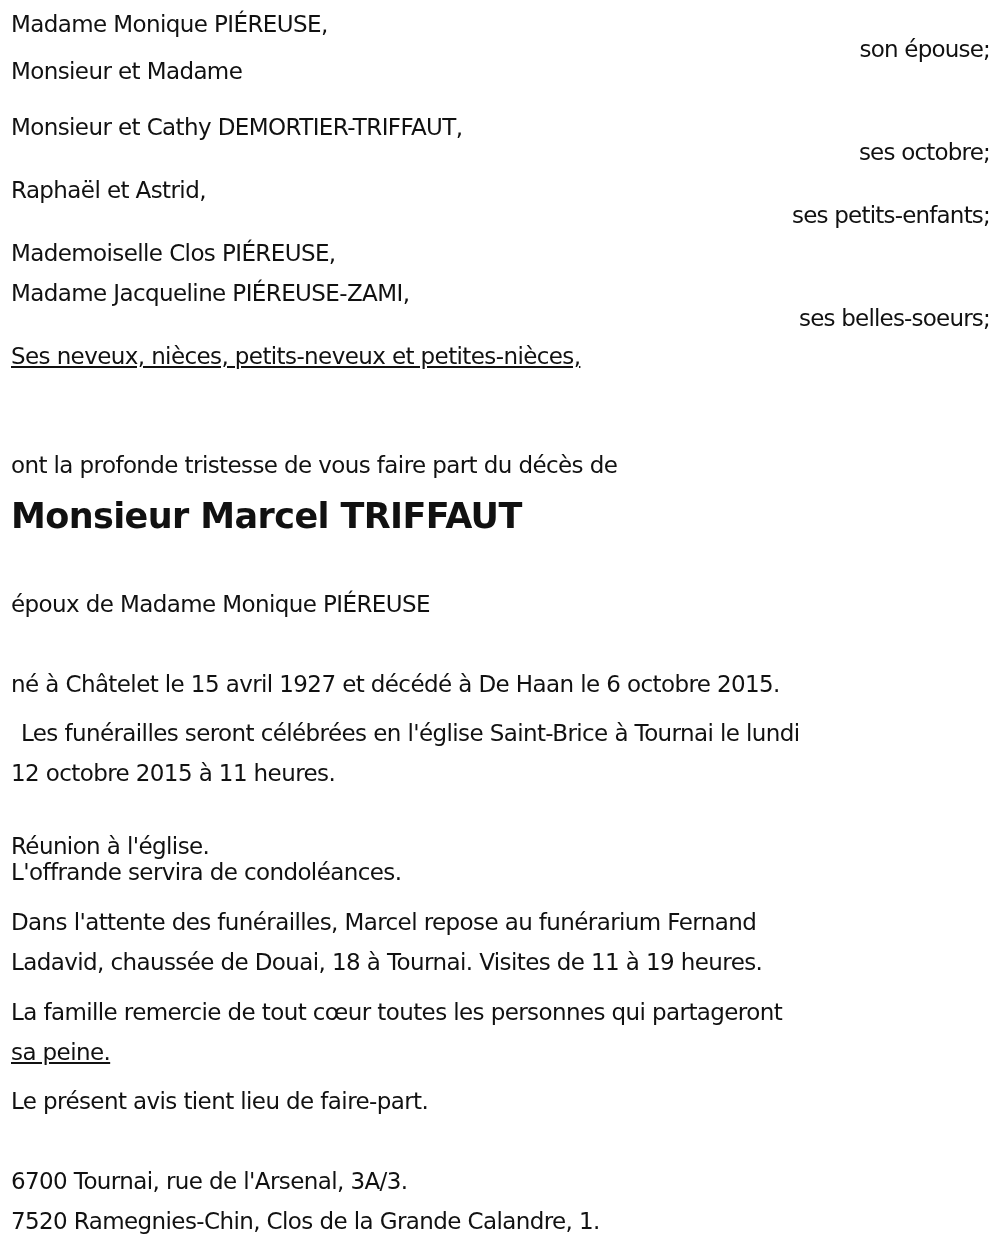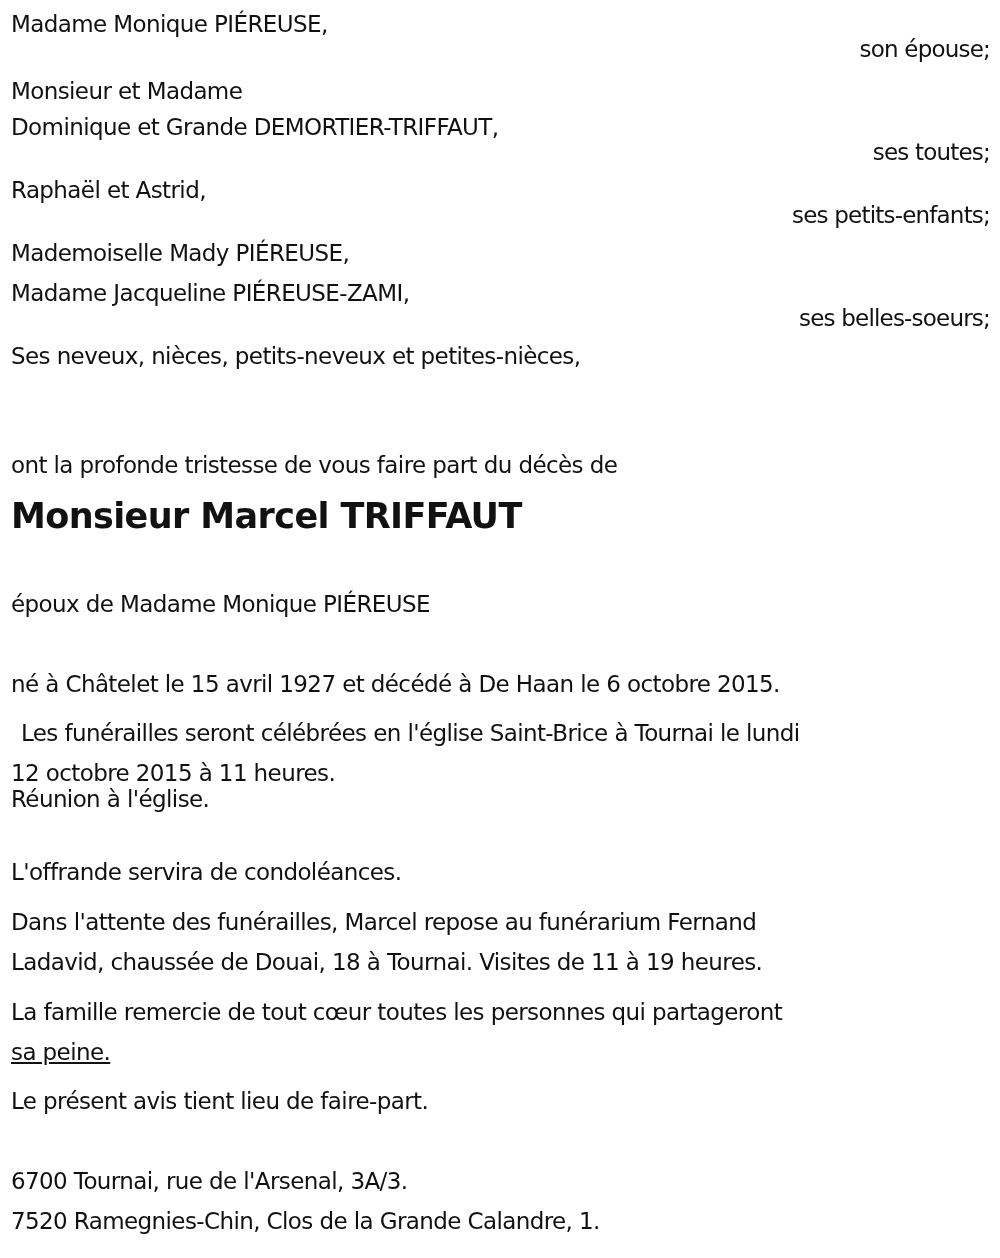--- a/index.html
+++ b/index.html
@@ -33,47 +33,47 @@
       letter-spacing: -0.6px;
     }
   </style>
 </head>
 <body>
 
 <div>
   <div class="abs left" style="top:13px;">Madame Monique PIÉREUSE,</div>
   <div class="abs right" style="top:38px;">son épouse;</div>
 
-  <div class="abs left" style="top:80px;">Monsieur et Madame</div>
-  <div class="abs left" style="top:116px;">Dominique et Grande DEMORTIER-TRIFFAUT,</div>
-  <div class="abs right" style="top:141px;">ses toutes;</div>
+  <div class="abs left" style="top:60px;">Monsieur et Madame</div>
+  <div class="abs left" style="top:116px;">Monsieur et Cathy DEMORTIER-TRIFFAUT,</div>
+  <div class="abs right" style="top:141px;">ses octobre;</div>
 
   <div class="abs left" style="top:179px;">Raphaël et Astrid,</div>
   <div class="abs right" style="top:204px;">ses petits-enfants;</div>
 
-  <div class="abs left" style="top:242px;">Mademoiselle Mady PIÉREUSE,</div>
+  <div class="abs left" style="top:242px;">Mademoiselle Clos PIÉREUSE,</div>
   <div class="abs left" style="top:282px;">Madame Jacqueline PIÉREUSE-ZAMI,</div>
   <div class="abs right" style="top:307px;">ses belles-soeurs;</div>
 
-  <div class="abs left" style="top:345px;">Ses neveux, nièces, petits-neveux et petites-nièces,</div>
+  <div class="abs left" style="top:345px;text-decoration:underline;">Ses neveux, nièces, petits-neveux et petites-nièces,</div>
 </div>
 
 <div class="abs left" style="top:425px;margin-top:29px;">ont la profonde tristesse de vous faire part du décès de</div>
 
 <div class="abs left title" style="top:499px;">Monsieur Marcel TRIFFAUT</div>
 
 <div class="abs left" style="top:593px;text-align:center;">époux de Madame Monique PIÉREUSE</div>
 
 <div>
   <div class="abs left" style="top:673px;">né à Châtelet le 15 avril 1927 et décédé à De Haan le 6 octobre 2015.</div>
 
   <div class="abs left" style="top:722px;margin-left:10px;">Les funérailles seront célébrées en l'église Saint-Brice à Tournai le lundi</div>
   <div class="abs left" style="top:762px;">12 octobre 2015 à 11 heures.</div>
 
-  <div class="abs left" style="top:788px;text-align:center;">Réunion à l'église.</div>
+  <div class="abs left" style="top:835px;text-align:center;">Réunion à l'église.</div>
 
   <div class="abs left" style="top:861px;">L'offrande servira de condoléances.</div>
 
   <div class="abs left" style="top:911px;">Dans l'attente des funérailles, Marcel repose au funérarium Fernand</div>
   <div class="abs left" style="top:951px;">Ladavid, chaussée de Douai, 18 à Tournai. Visites de 11 à 19 heures.</div>
 
   <div class="abs left" style="top:1001px;">La famille remercie de tout cœur toutes les personnes qui partageront</div>
   <div class="abs left" style="top:1041px;text-decoration:underline;">sa peine.</div>
 
   <div class="abs left" style="top:1090px;">Le présent avis tient lieu de faire-part.</div>

